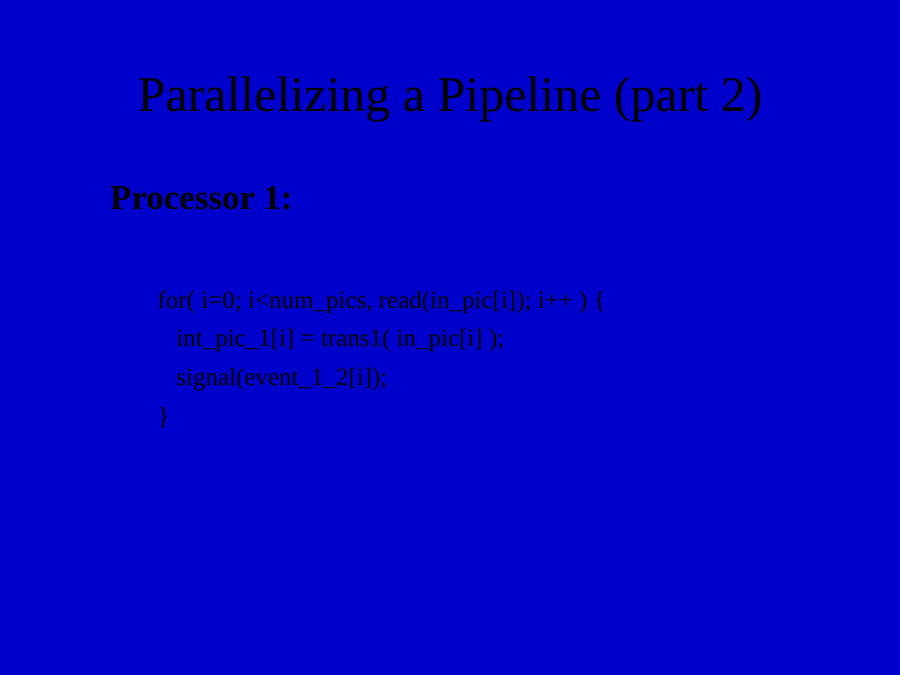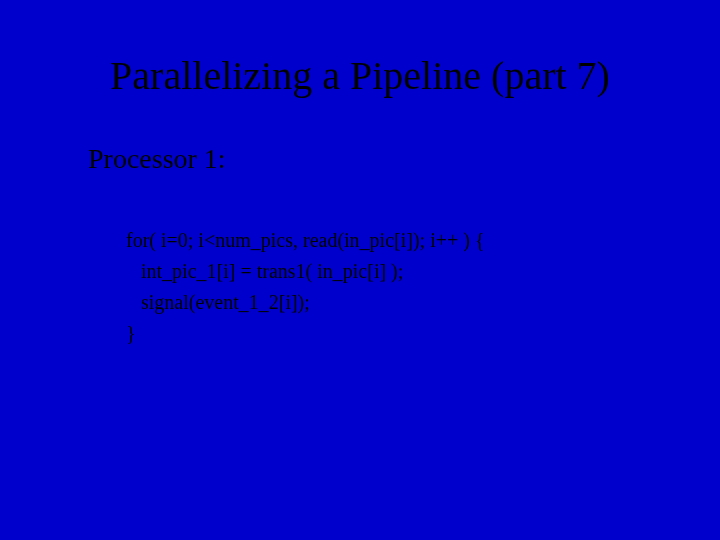--- a/index.html
+++ b/index.html
@@ -22,34 +22,34 @@
     width: 100%;
     text-align: center;
     font-size: 40px;
     font-weight: normal;
   }
   .subheading {
     position: absolute;
     top: 143px;
     left: 88px;
     font-size: 28px;
-    font-weight: normal;
+    font-weight: bold;
   }
   .code {
     position: absolute;
     top: 225px;
     left: 126px;
     font-size: 20px;
     line-height: 1.55;
     white-space: pre;
   }
 </style>
 </head>
 <body>
 
-<div class="title">Parallelizing a Pipeline (part 7)</div>
+<div class="title">Parallelizing a Pipeline (part 2)</div>
 
 <div class="subheading">Processor 1:</div>
 
 <div class="code"><span>for( i=0; i&lt;num_pics, read(in_pic[i]); i++ ) {</span>
 <span>   int_pic_1[i] = trans1( in_pic[i] );</span>
 <span>   signal(event_1_2[i]);</span>
 <span>}</span></div>
 
 </body></html>

